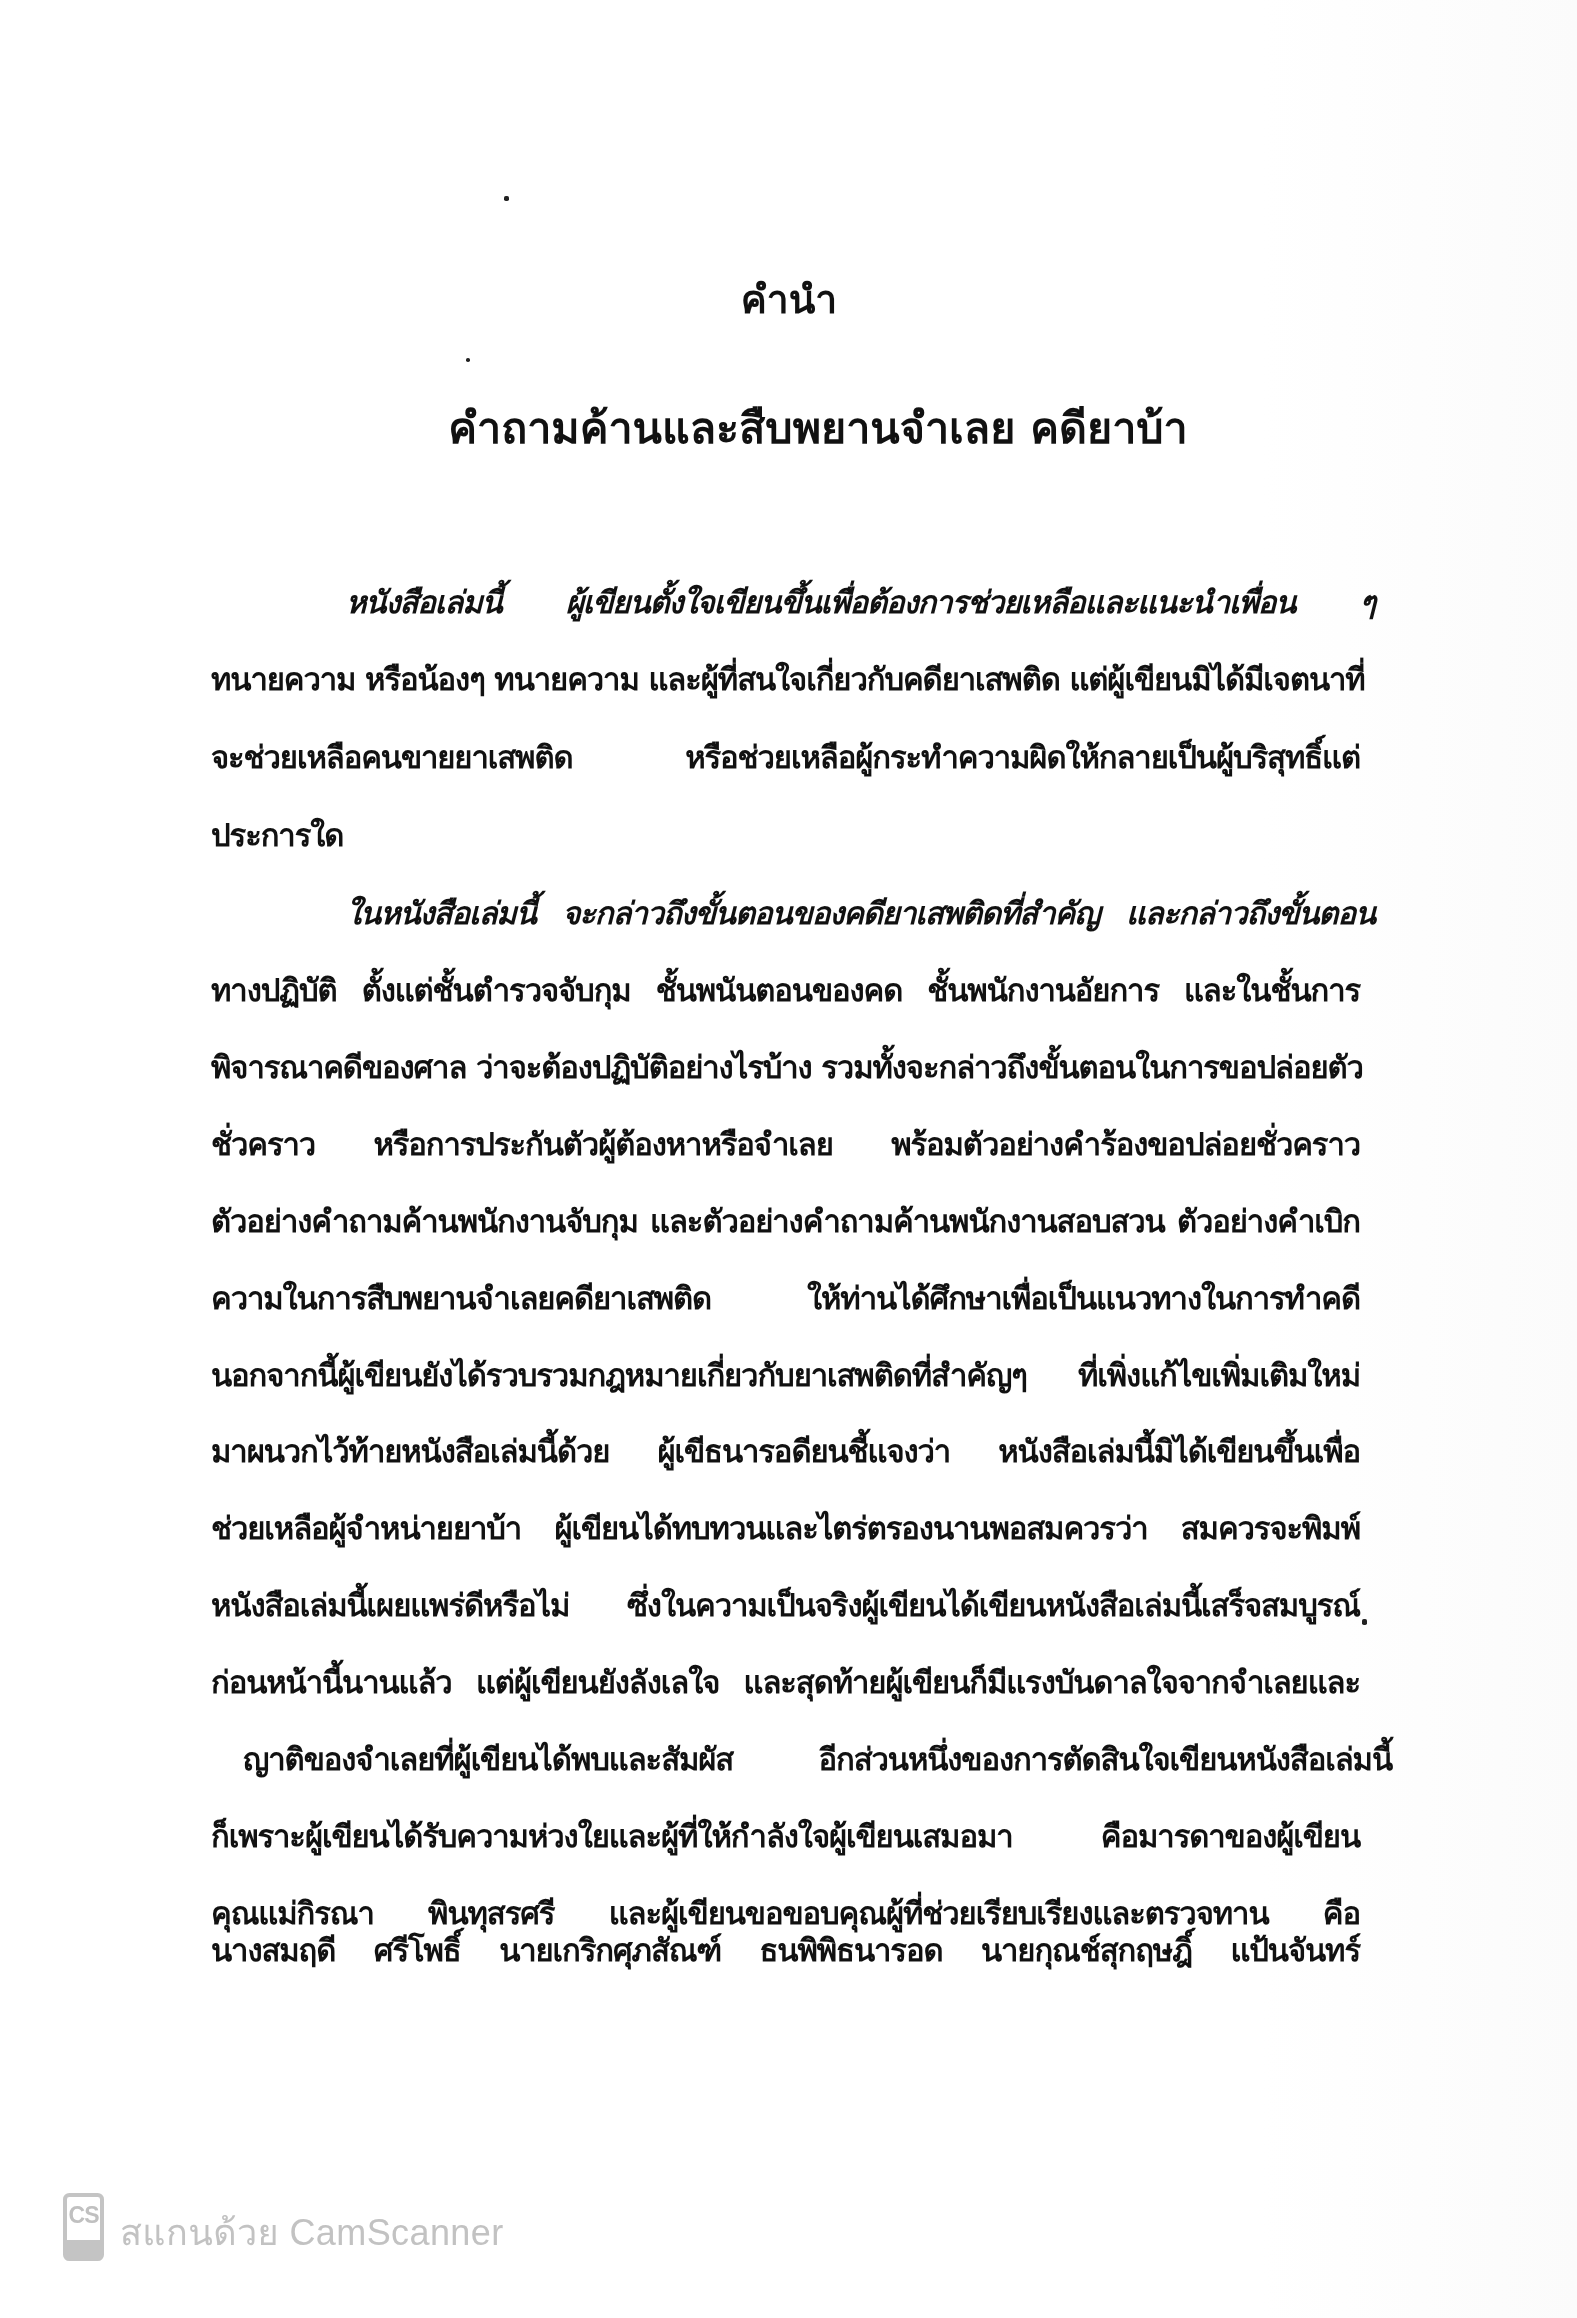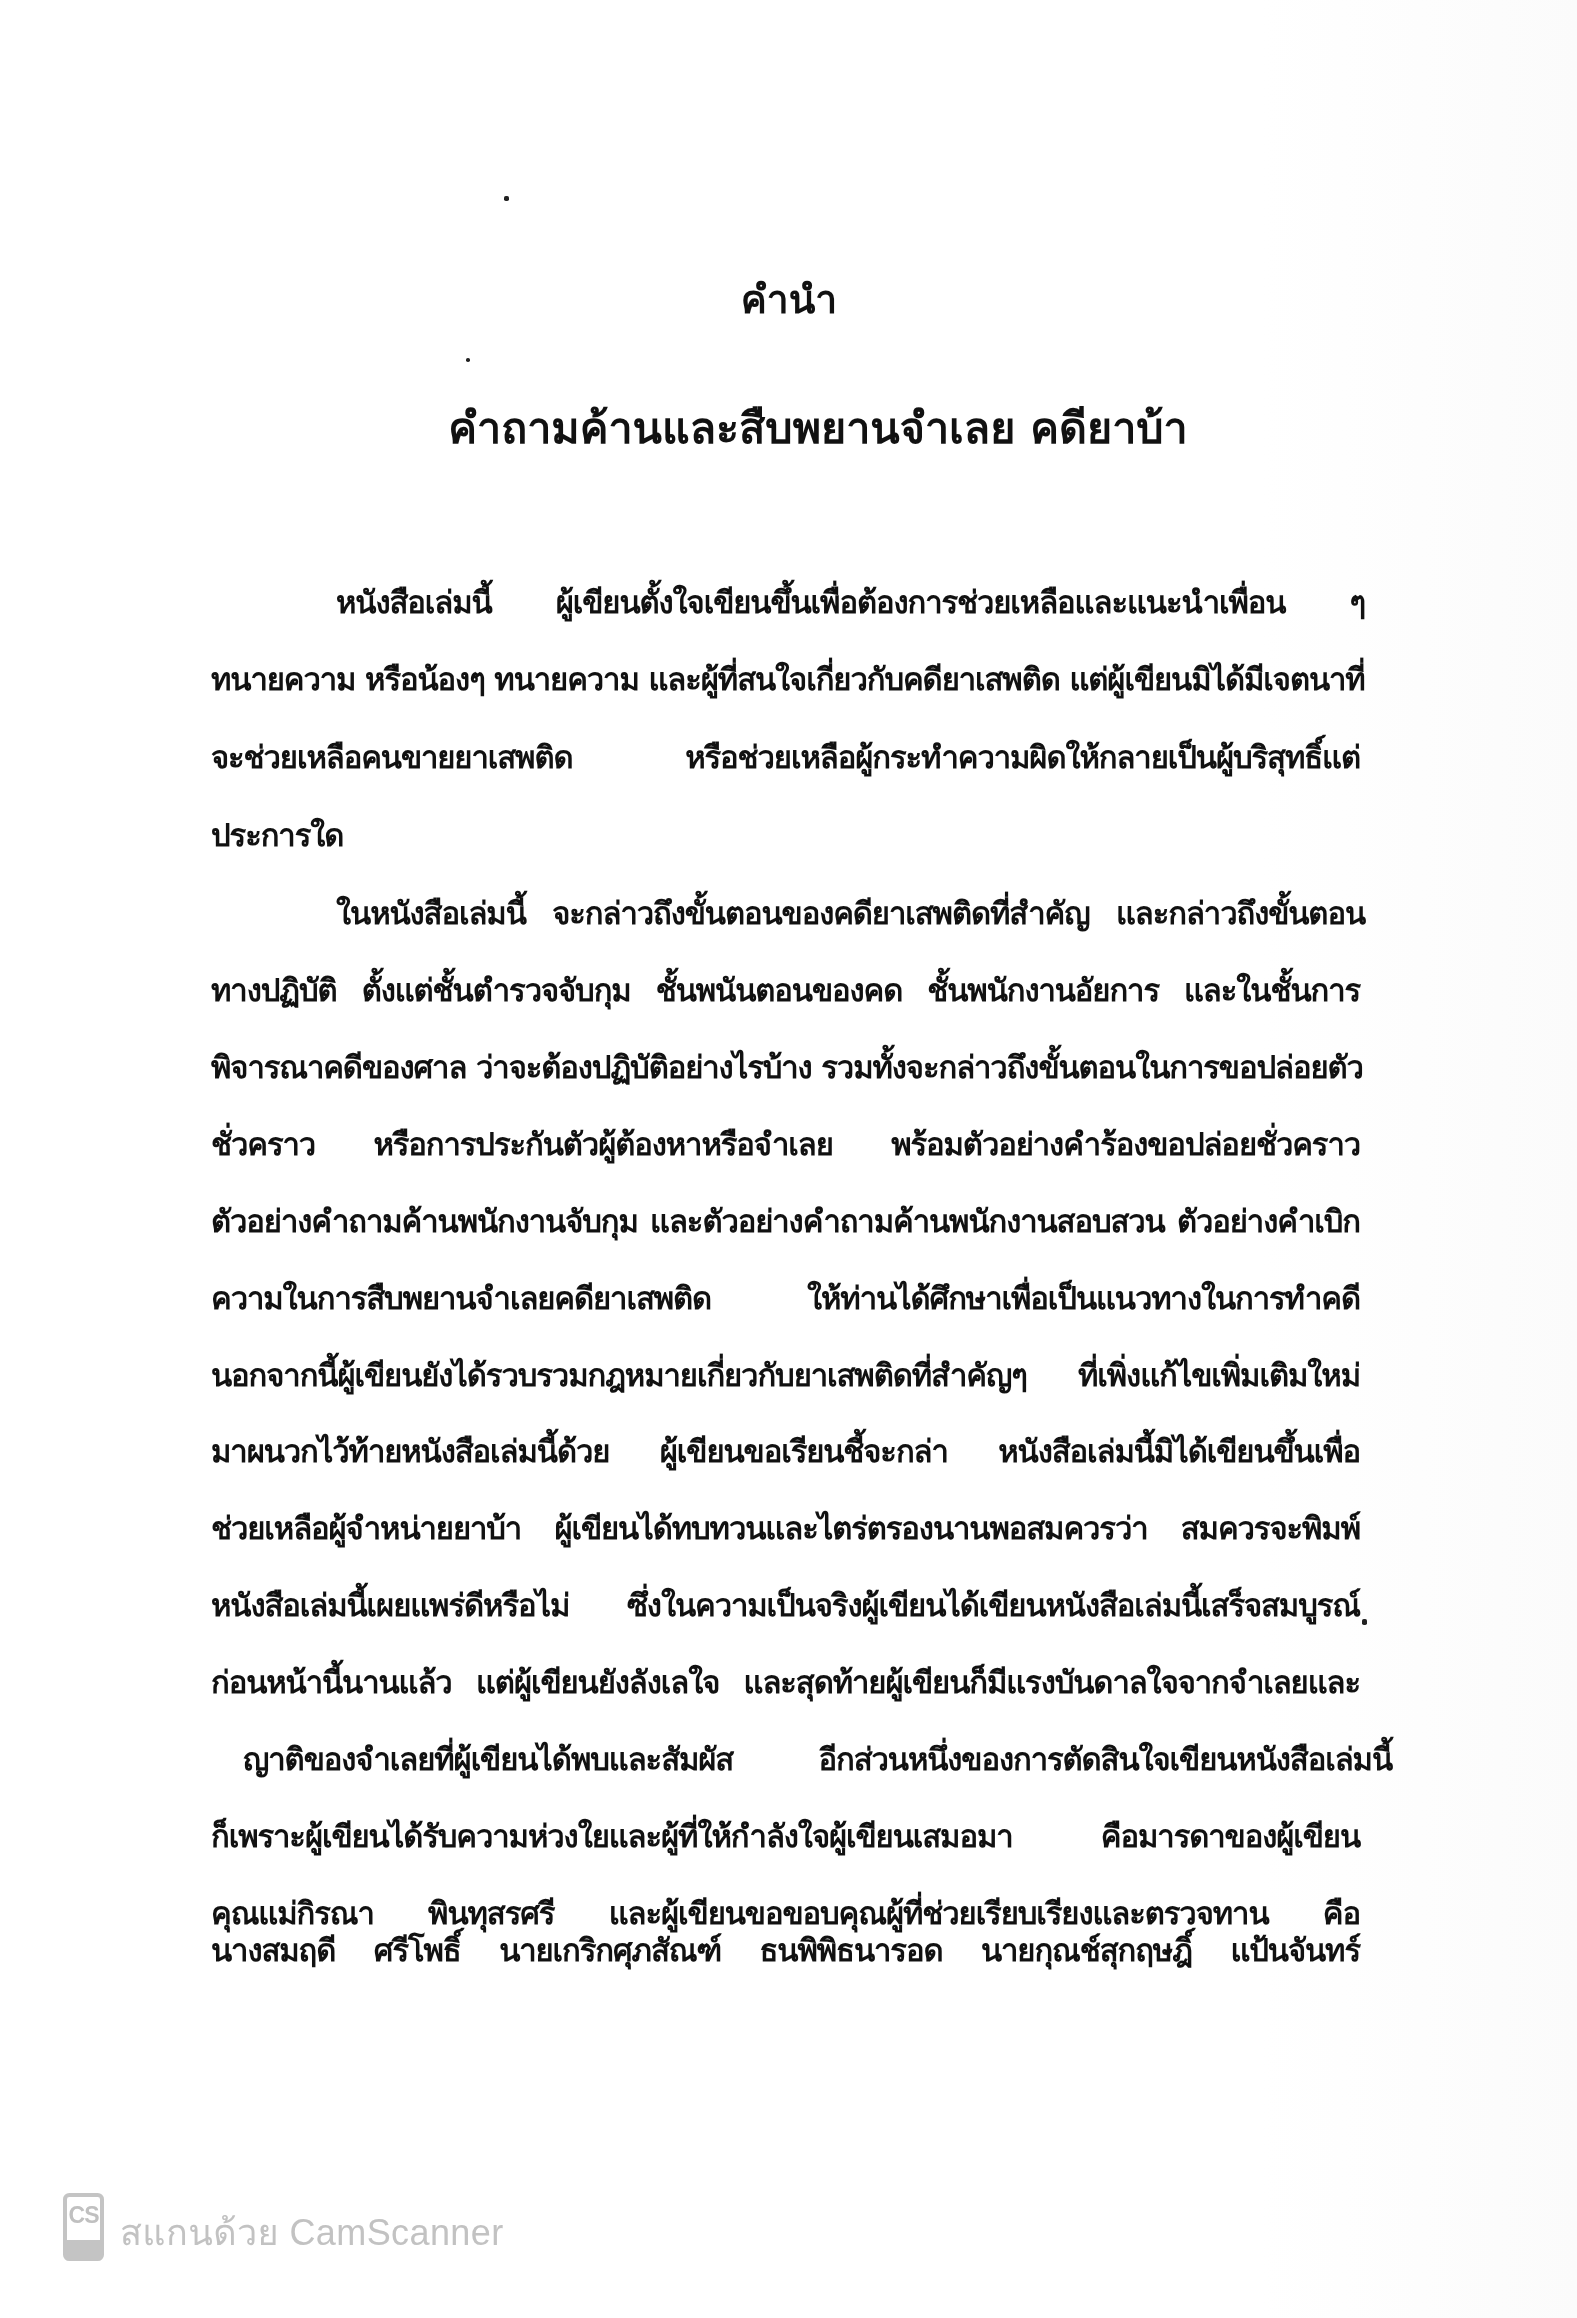--- a/index.html
+++ b/index.html
@@ -45,21 +45,21 @@
     width: 1149px;
     font-size: 31px;
     font-weight: bold;
     line-height: 45px;
     height: 45px;
     white-space: nowrap;
     text-align: justify;
     text-align-last: justify;
     letter-spacing: -1.1px;
   }
-  .body-line.indent { left: 336px; width: 1029px; }
+  .body-line.indent { left: 346px; width: 1029px; font-style: italic; }
   .body-line.last { text-align-last: left; }
 
   .footer-mark {
     position: absolute;
     left: 63px;
     top: 2193px;
     display: flex;
     align-items: flex-end;
     gap: 16px;
     color: #bdbdbd;
@@ -117,21 +117,21 @@
   </div>
 
   <div>
     <div class="body-line indent" style="top:891px;">ในหนังสือเล่มนี้ จะกล่าวถึงขั้นตอนของคดียาเสพติดที่สำคัญ และกล่าวถึงขั้นตอน</div>
     <div class="body-line" style="top:968px;">ทางปฏิบัติ ตั้งแต่ชั้นตำรวจจับกุม ชั้นพนันตอนของคด ชั้นพนักงานอัยการ และในชั้นการ</div>
     <div class="body-line" style="top:1045px;">พิจารณาคดีของศาล ว่าจะต้องปฏิบัติอย่างไรบ้าง รวมทั้งจะกล่าวถึงขั้นตอนในการขอปล่อยตัว</div>
     <div class="body-line" style="top:1122px;">ชั่วคราว หรือการประกันตัวผู้ต้องหาหรือจำเลย พร้อมตัวอย่างคำร้องขอปล่อยชั่วคราว</div>
     <div class="body-line" style="top:1199px;">ตัวอย่างคำถามค้านพนักงานจับกุม และตัวอย่างคำถามค้านพนักงานสอบสวน ตัวอย่างคำเบิก</div>
     <div class="body-line" style="top:1276px;">ความในการสืบพยานจำเลยคดียาเสพติด ให้ท่านได้ศึกษาเพื่อเป็นแนวทางในการทำคดี</div>
     <div class="body-line" style="top:1353px;">นอกจากนี้ผู้เขียนยังได้รวบรวมกฎหมายเกี่ยวกับยาเสพติดที่สำคัญๆ ที่เพิ่งแก้ไขเพิ่มเติมใหม่</div>
-    <div class="body-line" style="top:1429px;">มาผนวกไว้ท้ายหนังสือเล่มนี้ด้วย ผู้เขียนขอเรียนชี้จะกล่า หนังสือเล่มนี้มิได้เขียนขึ้นเพื่อ</div>
+    <div class="body-line" style="top:1429px;">มาผนวกไว้ท้ายหนังสือเล่มนี้ด้วย ผู้เขีธนารอดียนชี้แจงว่า หนังสือเล่มนี้มิได้เขียนขึ้นเพื่อ</div>
     <div class="body-line" style="top:1506px;">ช่วยเหลือผู้จำหน่ายยาบ้า ผู้เขียนได้ทบทวนและไตร่ตรองนานพอสมควรว่า สมควรจะพิมพ์</div>
     <div class="body-line" style="top:1583px;">หนังสือเล่มนี้เผยแพร่ดีหรือไม่ ซึ่งในความเป็นจริงผู้เขียนได้เขียนหนังสือเล่มนี้เสร็จสมบูรณ์</div>
     <div class="body-line" style="top:1660px;">ก่อนหน้านี้นานแล้ว แต่ผู้เขียนยังลังเลใจ และสุดท้ายผู้เขียนก็มีแรงบันดาลใจจากจำเลยและ</div>
     <div class="body-line" style="top:1737px;margin-left:32px;">ญาติของจำเลยที่ผู้เขียนได้พบและสัมผัส อีกส่วนหนึ่งของการตัดสินใจเขียนหนังสือเล่มนี้</div>
     <div class="body-line" style="top:1814px;">ก็เพราะผู้เขียนได้รับความห่วงใยและผู้ที่ให้กำลังใจผู้เขียนเสมอมา คือมารดาของผู้เขียน</div>
     <div class="body-line" style="top:1891px;">คุณแม่กิรณา พินทุสรศรี และผู้เขียนขอขอบคุณผู้ที่ช่วยเรียบเรียงและตรวจทาน คือ</div>
     <div class="body-line" style="top:1928px;">นางสมฤดี ศรีโพธิ์ นายเกริกศุภสัณฑ์ ธนพิพิธนารอด นายกุณช์สุกฤษฎิ์ แป้นจันทร์</div>
   </div>
 
   <div class="speck" style="left:1362px; top:1619px; width:5.4px; height:6.3px;"></div>

